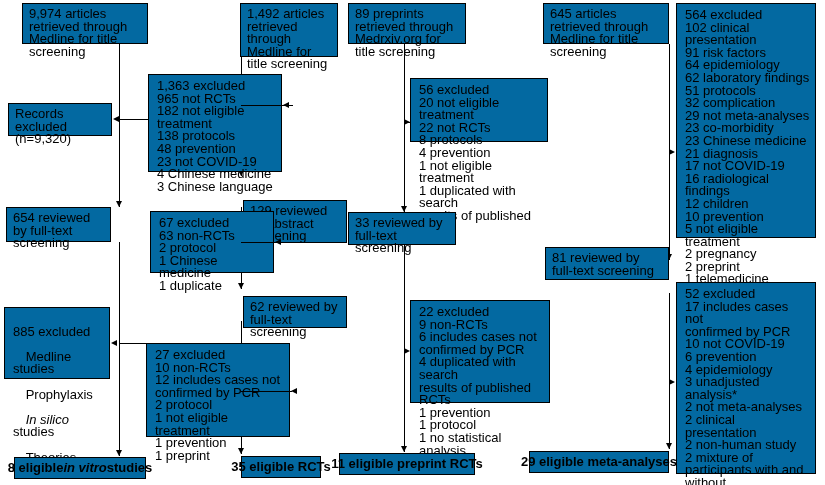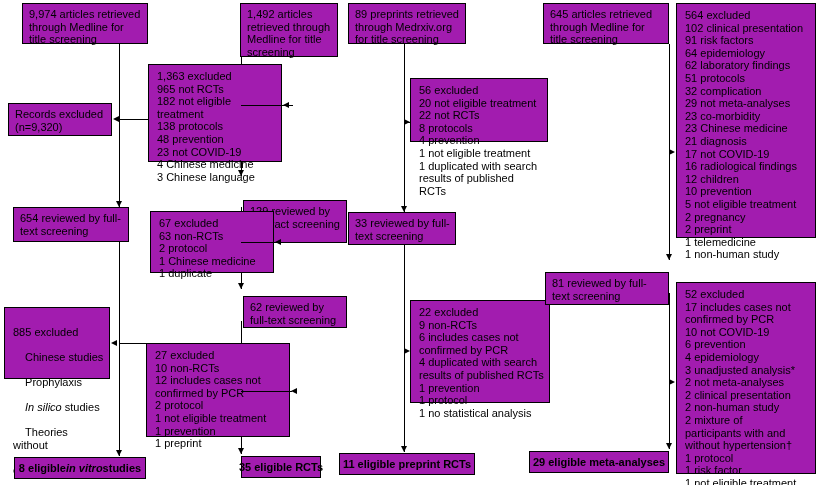--- a/index.html
+++ b/index.html
@@ -12,22 +12,22 @@
     width: 825px;
     height: 485px;
     background: #ffffff;
     font-family: "Liberation Sans", sans-serif;
     overflow: hidden;
   }
   .box {
     position: absolute;
     box-sizing: border-box;
     border: 1px solid #000000;
-    background: #a21caf;
-    font-size: 11px;
+    background: #0369a1;
+    font-size: 13px;
     line-height: 12.6px;
     color: #000000;
     padding: 4px 5px 4px 6px;
     white-space: pre-line;
   }
   .box.result {
     font-weight: bold;
     border: 1.6px solid #000000;
     padding: 4px 1px;
     text-align: center;
@@ -75,48 +75,48 @@
   <div class="box" style="left:22px; top:3px; width:126px; height:41px;">9,974 articles retrieved through Medline for title screening</div>
 
   <div class="vline" style="left:119px; top:44px; height:163px;"></div>
   <div class="arrow down" style="left:115.5px; top:201px;"></div>
 
   <div class="box" style="left:8px; top:103px; width:104px; height:33px;">Records excluded
 (n=9,320)</div>
   <div class="hline" style="left:119px; top:119px; width:32px;"></div>
   <div class="arrow left" style="left:113px; top:115.5px;"></div>
 
-  <div class="box" style="left:13px; top:207px; width:116px; height:35px;">654 reviewed by full-text screening</div>
+  <div class="box" style="left:6px; top:207px; width:105px; height:35px;">654 reviewed by full-text screening</div>
 
   <div class="vline" style="left:119px; top:242px; height:214px;"></div>
   <div class="arrow down" style="left:115.5px; top:450px;"></div>
 
   <div class="box excl" style="left:4px; top:307px; width:106px; height:72px;">
     <span>885 excluded</span><br>
-    <span style="padding-left:9px;">&nbsp;</span><span>Chinese studies</span><br>
+    <span style="padding-left:9px;">&nbsp;</span><span>Medline studies</span><br>
     <span style="padding-left:9px;">&nbsp;</span><span>Prophylaxis</span><br>
     <span style="padding-left:9px;">&nbsp;</span><span class="ital">In silico</span><span> studies</span><br>
     <span style="padding-left:9px;">&nbsp;</span><span>Theories without</span><br>
     <span>experiments</span>
   </div>
   <div class="hline" style="left:119px; top:343px; width:32px;"></div>
   <div class="arrow left" style="left:111px; top:339.5px;"></div>
 
   <div class="box result" style="left:14px; top:457px; width:132px; height:22px;">
     <span>8 eligible </span>
       <span class="ital">in vitro</span>
       <span> studies</span>
   </div>
 
   <div class="box" style="left:240px; top:3px; width:98px; height:54px;">1,492 articles retrieved through Medline for title screening</div>
 
   <div class="vline" style="left:241px; top:57px; height:119px;"></div>
   <div class="arrow down" style="left:237.5px; top:170px;"></div>
 
-  <div class="box excl" style="left:148px; top:64px; width:134px; height:98px;">1,363 excluded
+  <div class="box excl" style="left:148px; top:74px; width:134px; height:98px;">1,363 excluded
   965 not RCTs
   182 not eligible treatment
   138 protocols
   48 prevention
   23 not COVID-19
   4 Chinese medicine
   3 Chinese language</div>
   <div class="hline" style="left:241px; top:105px; width:51px;"></div>
   <div class="arrow left" style="left:283px; top:101.5px;"></div>
   <div class="vline" style="left:292px; top:105px; height:1px;"></div>
@@ -211,21 +211,21 @@
   16 radiological findings
   12 children
   10 prevention
   5 not eligible treatment
   2 pregnancy
   2 preprint
   1 telemedicine
   1 non-human study</div>
   <div class="arrow right" style="left:669px; top:148.5px;"></div>
 
-  <div class="box" style="left:545px; top:272px; width:124px; height:33px;">81 reviewed by full-text screening</div>
+  <div class="box" style="left:545px; top:247px; width:124px; height:33px;">81 reviewed by full-text screening</div>
 
   <div class="vline" style="left:669px; top:293px; height:156px;"></div>
   <div class="arrow down" style="left:665.5px; top:443px;"></div>
 
   <div class="box excl" style="left:676px; top:282px; width:140px; height:192px;">52 excluded
   17 includes cases not
 confirmed by PCR
   10 not COVID-19
   6 prevention
   4 epidemiology

